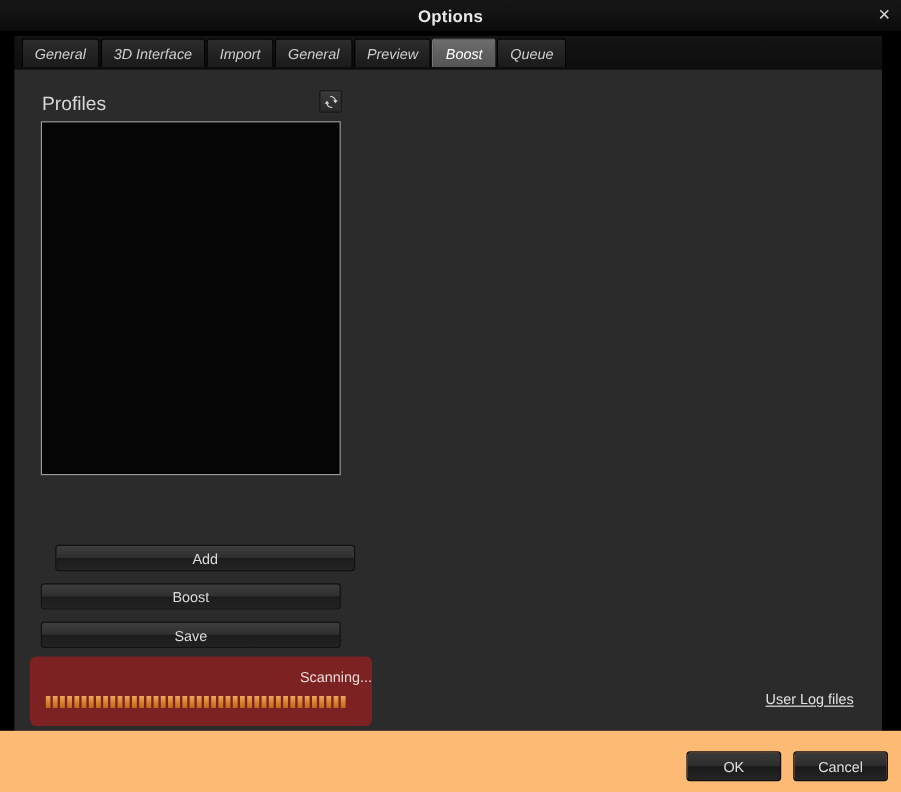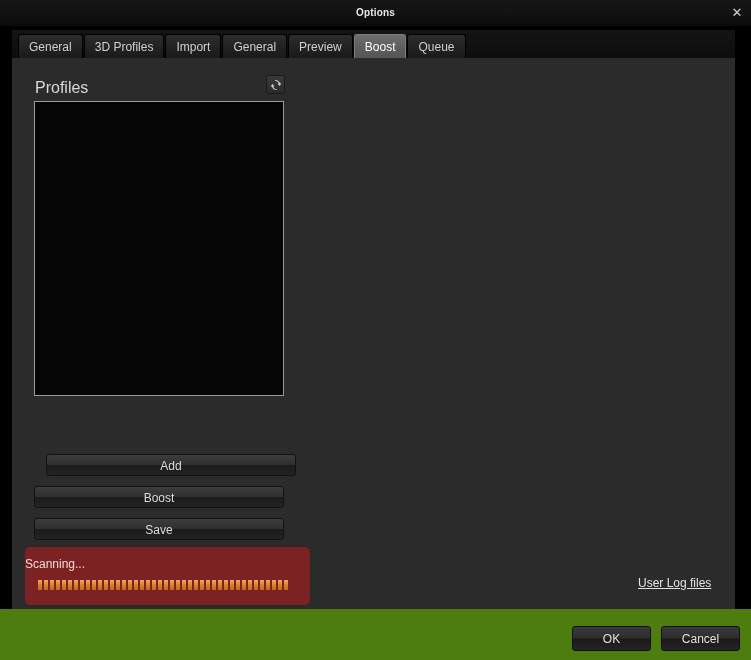--- a/index.html
+++ b/index.html
@@ -32,21 +32,21 @@
     height: 26px;
     background: linear-gradient(to bottom, #161616 0%, #131313 45%, #0a0a0a 100%);
   }
   .title-text {
     position: absolute;
     left: 0; top: 0;
     width: 751px;
     line-height: 26px;
     text-align: center;
     color: #e8e8e8;
-    font-size: 10px;
+    font-size: 14px;
     font-weight: bold;
     letter-spacing: 0.2px;
   }
   .close-btn {
     position: absolute;
     right: 4px;
     top: 3px;
     width: 20px;
     height: 20px;
     line-height: 20px;
@@ -63,22 +63,23 @@
     top: 30px;
     width: 723px;
     height: 28px;
     background: linear-gradient(to bottom, #141414 0%, #0d0d0d 100%);
   }
   .tabs {
     position: absolute;
     left: 6px;
     top: 2px;
     display: flex;
-    align-items: flex-end;
+    align-items: flex-start;
     height: 26px;
+    font-style: italic;
   }
   .tab {
     height: 24px;
     line-height: 24px;
     padding: 0 10px;
     margin-right: 1px;
     color: #cfcfcf;
     font-size: 12px;
     background: linear-gradient(to bottom, #2c2c2c 0%, #222222 55%, #1a1a1a 100%);
     border: 1px solid #000;
@@ -168,21 +169,21 @@
     width: 285px;
     height: 58px;
     background: #7d2222;
     border-radius: 5px;
     box-sizing: border-box;
   }
   .scanning-text {
     position: absolute;
     left: 0; top: 10px;
     width: 285px;
-    text-align: left;
+    text-align: right;
     color: #f0d8d8;
     font-size: 12px;
   }
   .progress-track {
     position: absolute;
     left: 13px;
     top: 33px;
     width: 259px;
     height: 10px;
     overflow: hidden;
@@ -206,21 +207,21 @@
     cursor: pointer;
   }
 
   
   .bottombar {
     position: absolute;
     left: 0;
     top: 609px;
     width: 751px;
     height: 51px;
-    background: #4d7c0f;
+    background: #fdba74;
   }
   .dlg-btn {
     position: absolute;
     top: 17px;
     width: 79px;
     height: 25px;
     line-height: 25px;
     text-align: center;
     color: #e0e0e0;
     font-size: 12px;
@@ -239,21 +240,21 @@
 <div class="window">
 
   <div class="titlebar">
     <div class="title-text">Options</div>
     <div class="close-btn">✕</div>
   </div>
 
   <div class="tabstrip">
     <div class="tabs" id="tabs-container">
         <div class="tab">General</div>
-        <div class="tab">3D Profiles</div>
+        <div class="tab">3D Interface</div>
         <div class="tab">Import</div>
         <div class="tab">General</div>
         <div class="tab">Preview</div>
         <div class="tab active">Boost</div>
         <div class="tab">Queue</div>
       </div>
   </div>
 
   <div class="content">
 

